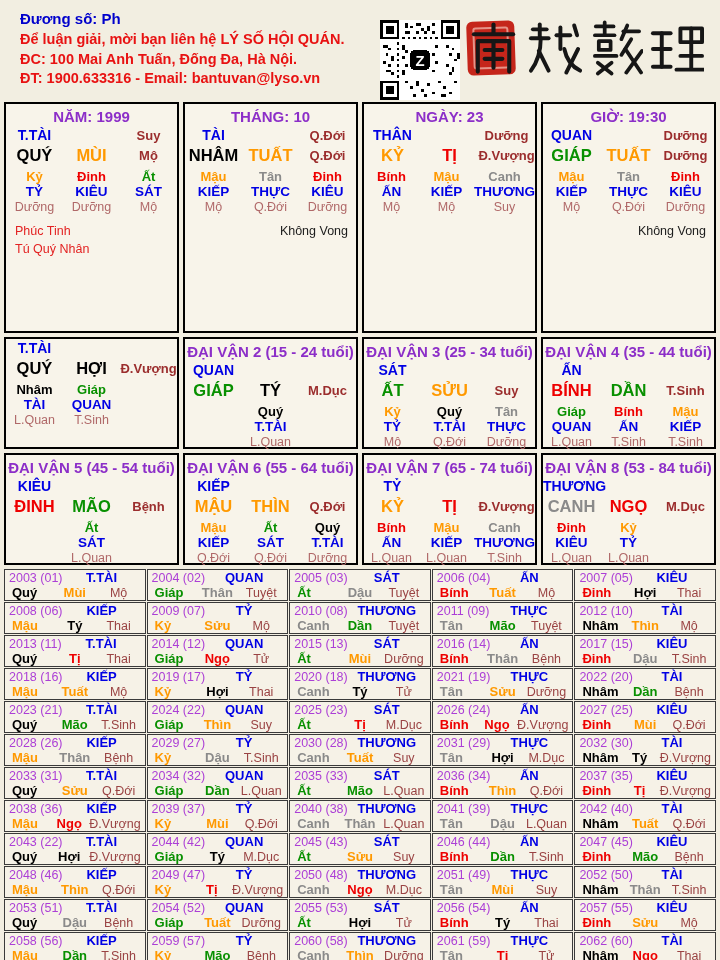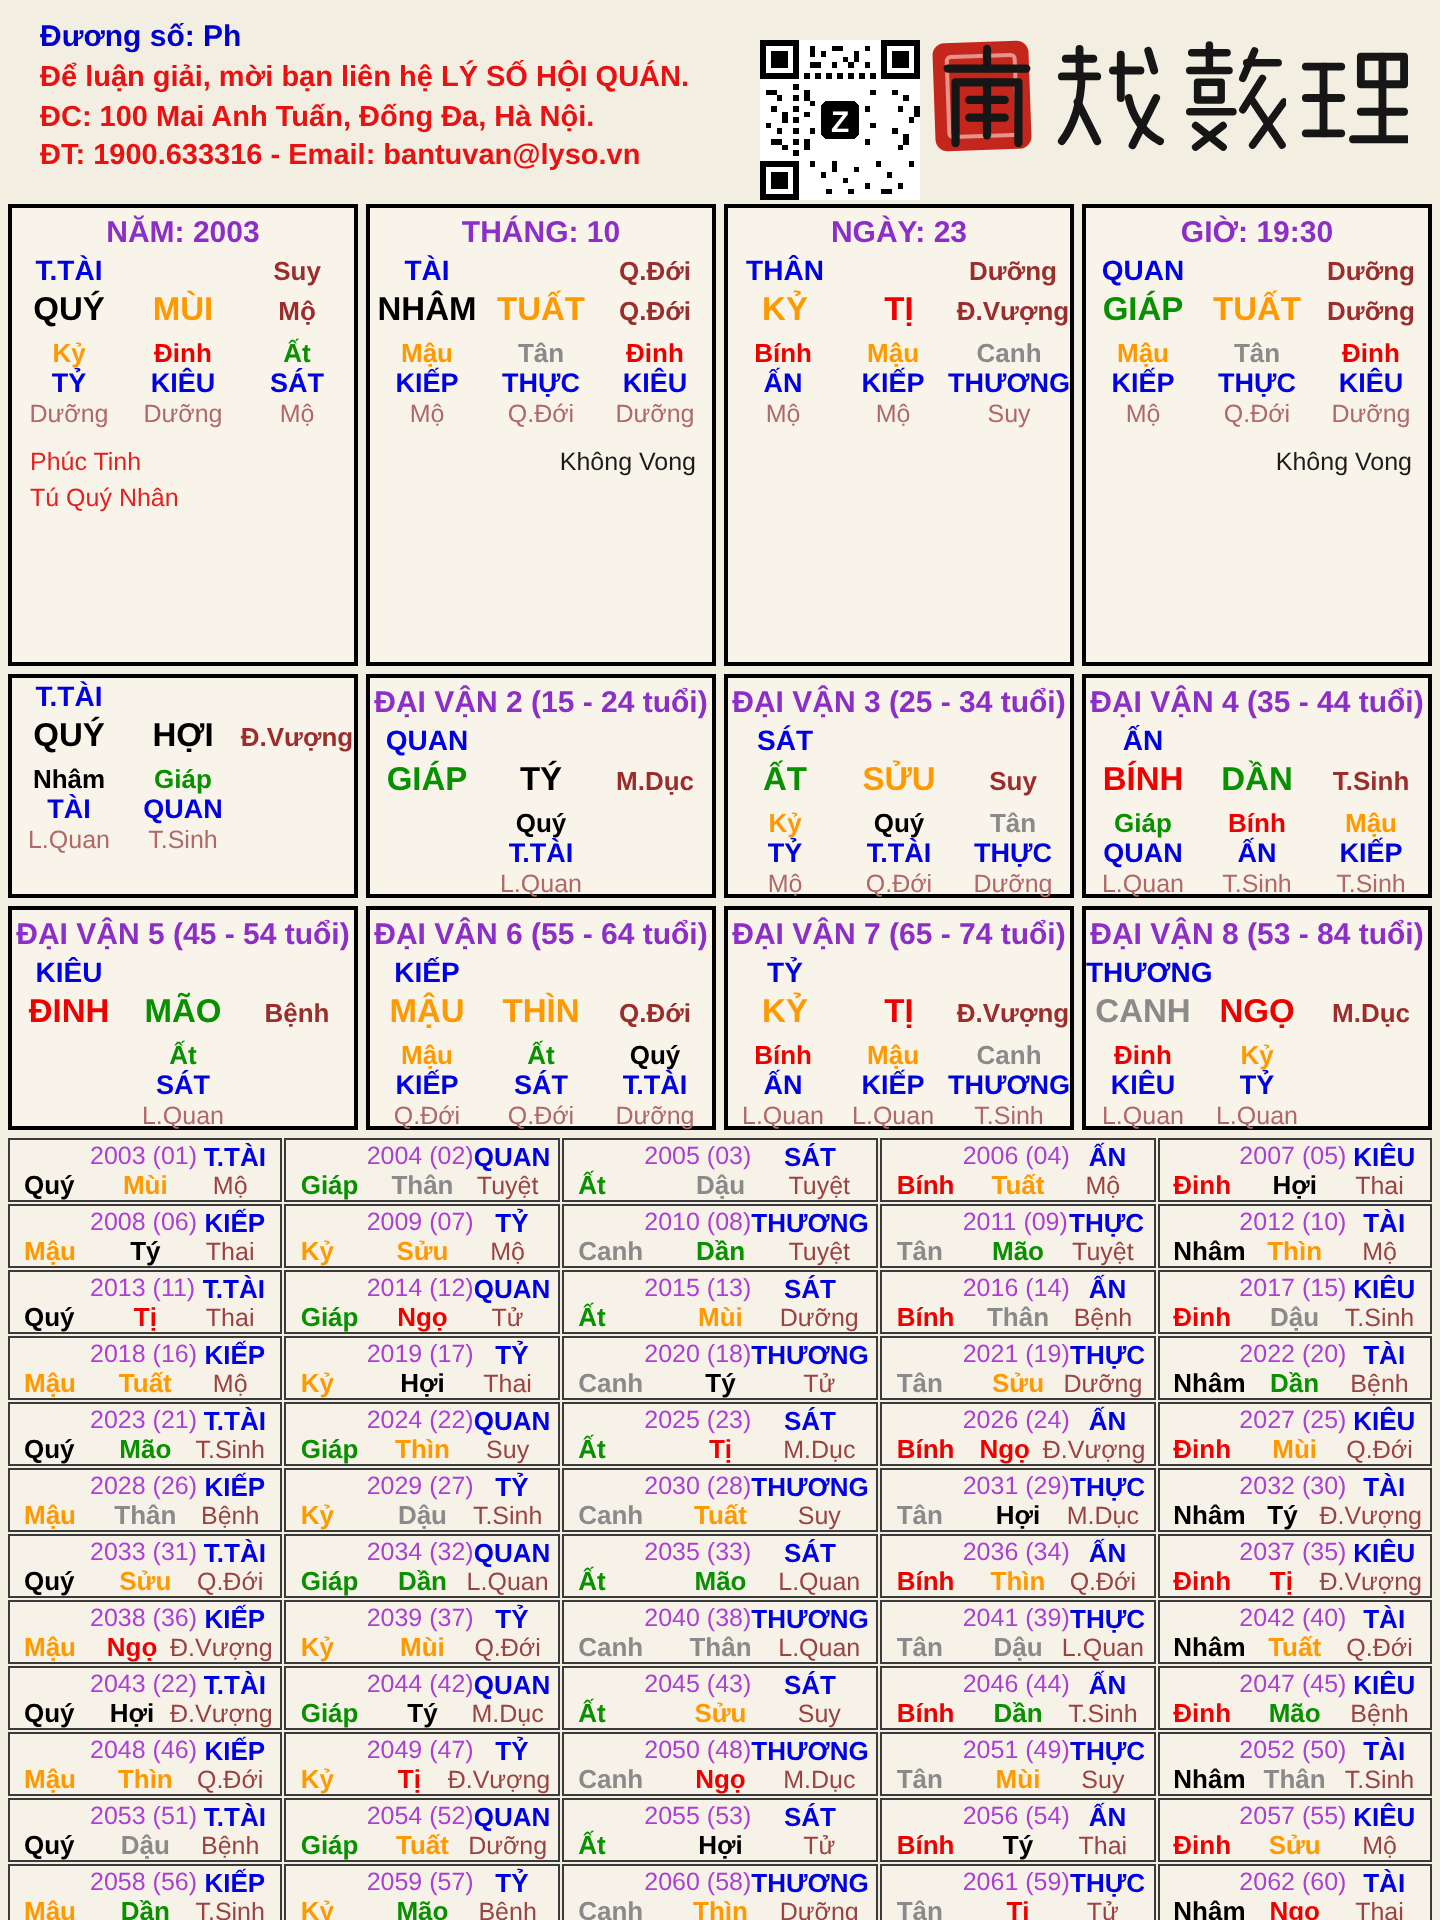--- a/index.html
+++ b/index.html
@@ -43,21 +43,21 @@
   .m-stem{font-weight:bold;font-size:13px;}
   .m-star{font-weight:bold;font-size:13.5px;color:#0000E4;}
   .m-stage{font-size:12.5px;color:#B06868;}
   .notes{display:flex;justify-content:space-between;padding:7px 8px 0 9px;font-size:12.5px;line-height:1.45;}
   .notes-red{color:#E32222;}
   .notes-black{color:#1c1c1c;text-align:right;}
 
   
   .years{display:grid;grid-template-columns:repeat(5,1fr);gap:1px;margin-top:4px;}
   .ycell{border:1px solid #3a3a3a;background:#F6F2E7;height:29px;padding:1px 4px 0;box-sizing:content-box;}
-  .yline1{display:flex;align-items:center;height:14px;margin-left:36px;}
+  .yline1{display:flex;align-items:flex-end;height:14px;}
   .ynum{color:#AC3FD6;font-size:12.5px;white-space:nowrap;}
   .ystar{flex:1;text-align:center;color:#0000E4;font-weight:bold;font-size:13px;}
   .yline2{display:grid;grid-template-columns:1fr 1fr 1fr;height:15px;align-items:center;font-size:13px;}
   .ystem{font-weight:bold;text-align:left;padding-left:3px;}
   .ybranch{font-weight:bold;text-align:center;}
   .ystage{color:#9A4343;font-size:12.5px;text-align:center;}
 
   .mt4{margin-top:4px;}
 </style>
 </head>
@@ -214,21 +214,21 @@
             <path d="M43 7 v40"></path>
             <path d="M32 35 h22"></path>
             <path d="M28 49 h28"></path>
         </svg>
       </div>
     </div>
   </div>
 
   <div class="row4" id="pillars-row">
       <div class="box pillar">
-    <div class="box-title">NĂM: 2003</div>
+    <div class="box-title">NĂM: 1999</div>
     <div class="tri star-line">
       <span class="star">T.TÀI</span>
       <span></span>
       <span class="stage-top">Suy</span>
     </div>
     <div class="tri main-line">
       <span class="stem" style="color: rgb(0, 0, 0);">QUÝ</span>
       <span class="branch" style="color: rgb(255, 153, 0);">MÙI</span>
       <span class="stage">Mộ</span>
     </div>

